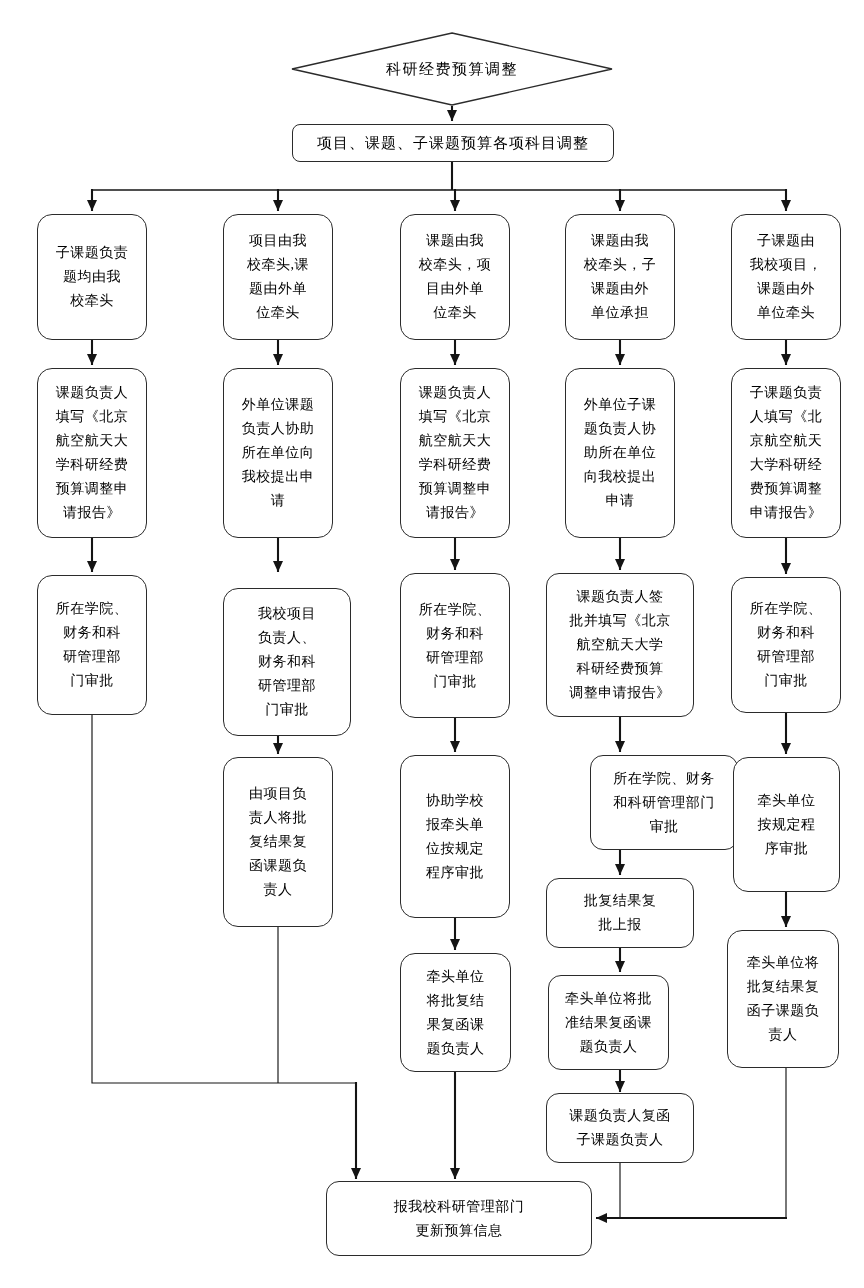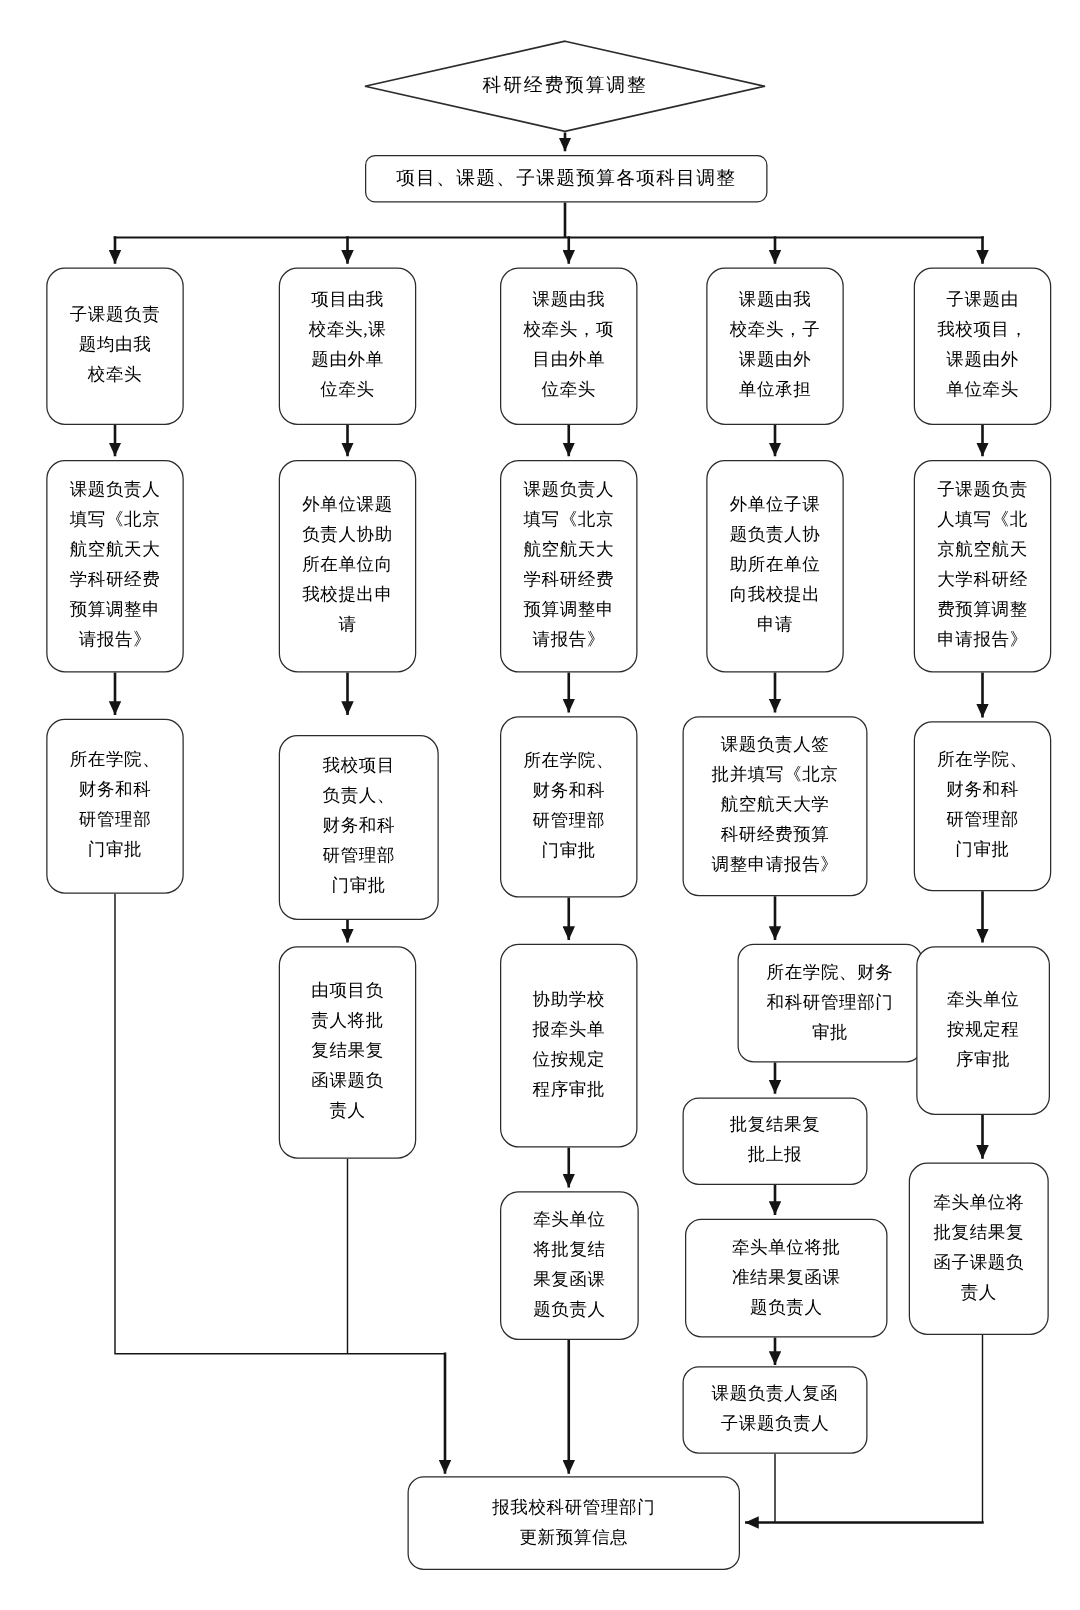--- a/index.html
+++ b/index.html
@@ -175,21 +175,21 @@
   <div class="node wide" style="left:546px;top:878px;width:148px;height:70px;">批复结果复
 批上报</div>
   <div class="node" style="left:400px;top:953px;width:111px;height:119px;">牵头单位
 将批复结
 果复函课
 题负责人</div>
   <div class="node" style="left:727px;top:930px;width:112px;height:138px;">牵头单位将
 批复结果复
 函子课题负
 责人</div>
-  <div class="node wide" style="left:548px;top:975px;width:162px;height:95px;">牵头单位将批
+  <div class="node wide" style="left:548px;top:975px;width:121px;height:95px;">牵头单位将批
 准结果复函课
 题负责人</div>
   <div class="node wide" style="left:546px;top:1093px;width:148px;height:70px;">课题负责人复函
 子课题负责人</div>
 
   <div class="node wide" style="left:326px;top:1181px;width:266px;height:75px;">报我校科研管理部门
 更新预算信息</div>
 
 </div>
 

